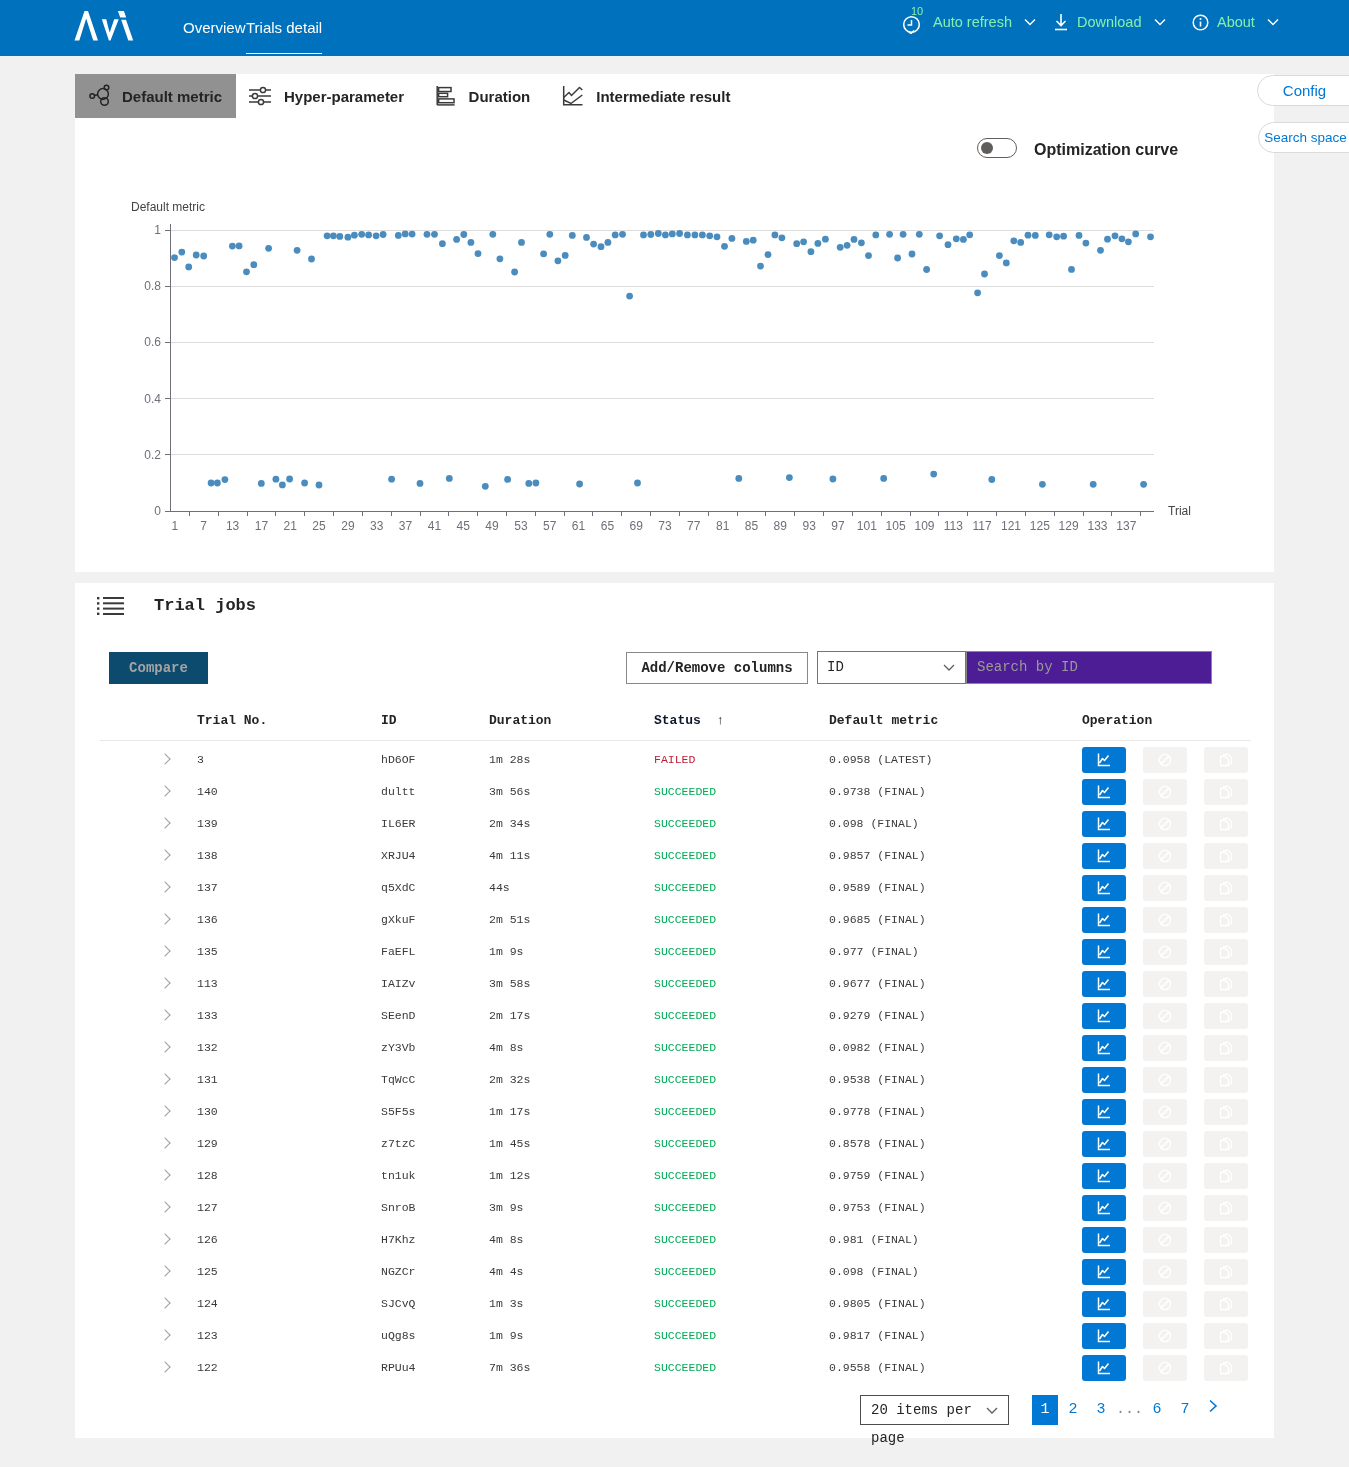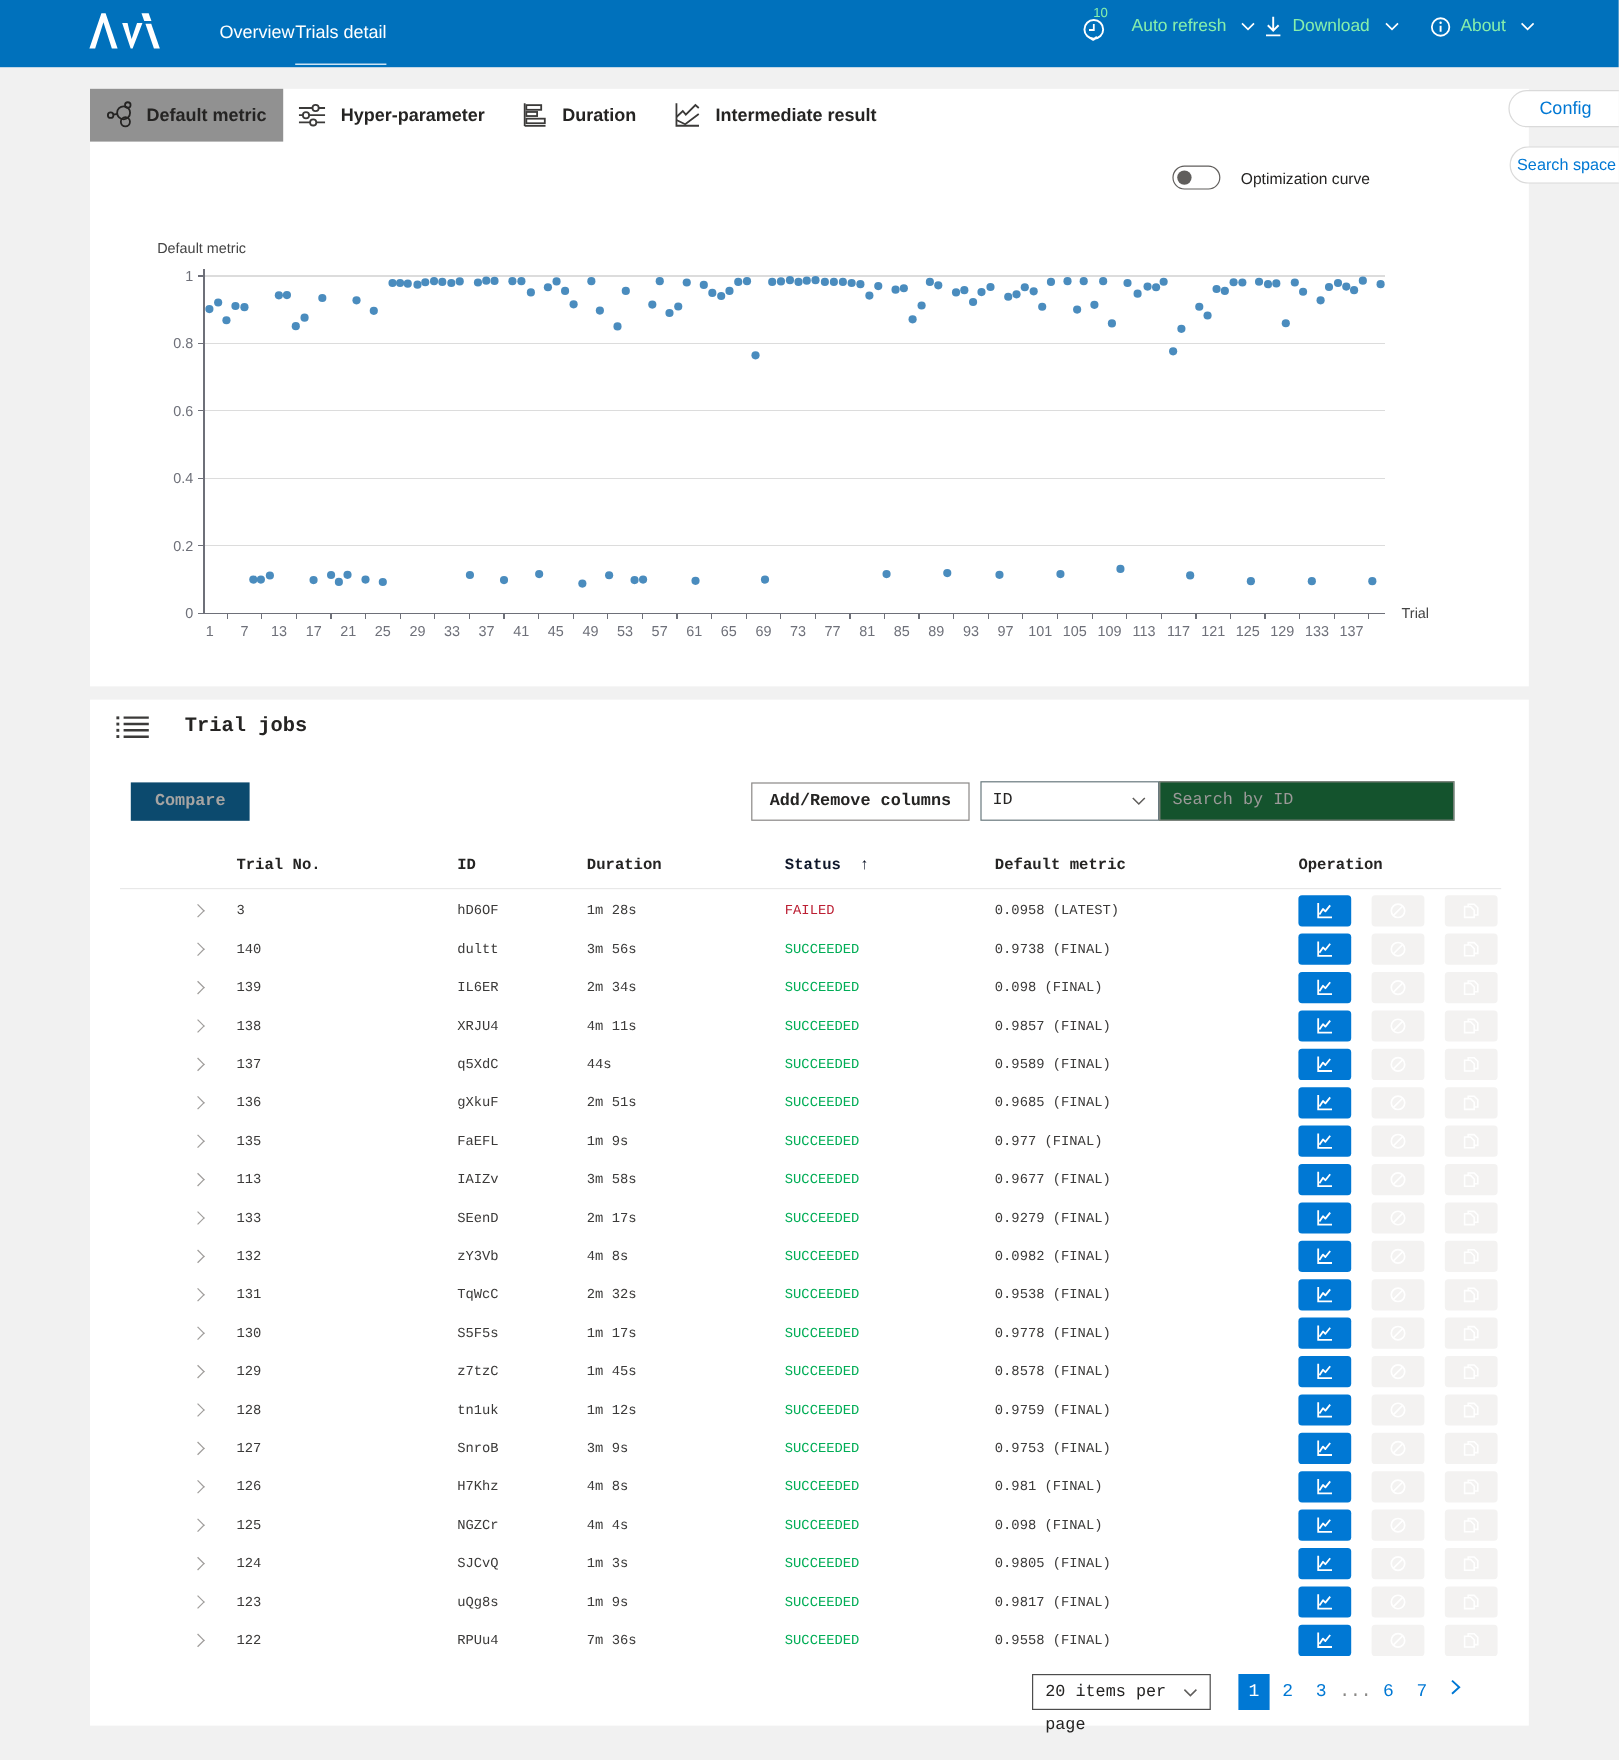--- a/index.html
+++ b/index.html
@@ -18,33 +18,33 @@
 #jobspanel  { left:75px; top:583px; width:1199px; height:855px;font-family:Liberation Mono, monospace; }
 
 
 .tabs { position:absolute; left:0; top:0; height:44px; display:flex; }
 .tab { height:44px; display:flex; align-items:center; font-size:15px; font-weight:700; color:#252423; }
 .tab.active { background:#919191; }
 
 
 .toggle { position:absolute; left:902px; top:64px; width:40px; height:20px; border:1px solid #605e5c; border-radius:10px; background:#fff; }
 .toggle .knob { position:absolute; left:3px; top:3px; width:12px; height:12px; border-radius:50%; background:#605e5c; }
-.toglabel { position:absolute; left:959px; top:67px; font-size:13px; font-weight:400; color:#252423; }
+.toglabel { position:absolute; left:959px; top:67px; font-size:16px; font-weight:700; color:#252423; }
 
 
 .pill { position:absolute; background:#fff; border:1px solid #dadada; border-radius:16px 0 0 16px; height:31px; line-height:29px; color:#0078d4; font-size:14px; text-align:center; }
 
 
 .jtitle { position:absolute; left:79px; top:13px; font-size:17px; font-weight:700; color:#252423; }
 .btn { position:absolute; height:32px; font-size:14px; font-weight:700; display:flex; align-items:center; justify-content:center; }
 .compare { left:34px; top:69px; width:99px; background:#0c4a6e; color:#a6a4a2; }
 .addrem { left:551px; top:69px; width:182px; background:#fff; border:1px solid #8a8886; color:#252423; }
 .combo { position:absolute; left:742px; top:68px; width:149px; height:33px; border:1px solid #69797e; background:#fff; font-size:14px; color:#252423; line-height:31px; padding-left:9px; }
 .combo .cv { position:absolute; right:10px; top:12px; }
-.searchbox { position:absolute; left:891px; top:68px; width:246px; height:33px; border:1px solid #8a8886; background:#14532d; font-size:14px; color:#9b9998; line-height:31px; padding-left:10px; }
+.searchbox { position:absolute; left:891px; top:68px; width:246px; height:33px; border:1px solid #8a8886; background:#4c1d95; font-size:14px; color:#9b9998; line-height:31px; padding-left:10px; }
 
 
 .thead { position:absolute; left:25px; top:126px; width:1151px; height:32px; border-bottom:1px solid #e8e8e8; font-size:13px; font-weight:700; color:#252423; }
 .thead > div { height:24px !important; line-height:24px !important; }
 .thead > div, .trow > div { position:absolute; top:0; height:32px; line-height:32px; white-space:nowrap; }
 .tbody { position:absolute; left:25px; top:161px; width:1151px; }
 .trow { position:relative; height:32px; font-size:11.5px; color:#3b3a39; }
 .c-exp { left:60px; width:20px; }
 .c-no  { left:97px; }
 .c-id  { left:281px; }
@@ -79,21 +79,21 @@
   <div class="nav" style="left:159px;margin-left:24px;">Overview</div>
   <div class="nav" style="left:246px;"><span class="active-underline">Trials detail</span></div>
 
   <div class="hitem" style="left:902px;">
     <span class="abs" style="left:9px; top:5px; font-size:11px;">10</span>
     <svg width="19" height="19" viewBox="0 0 19 19" style="margin-top:4px;">
         <circle cx="9.5" cy="9.5" r="7.8" stroke="#fff" stroke-width="1.6" fill="none"></circle>
         <path d="M9.5 5 V10 H5.5" stroke="#fff" stroke-width="1.5" fill="none"></path>
         <path d="M6.5 16.5 L9 18.5 L12 15.5" stroke="#fff" stroke-width="1.6" fill="none"></path>
       </svg>
-    <span style="margin-left:22px;">Auto refresh</span>
+    <span style="margin-left:12px;">Auto refresh</span>
     <svg width="12" height="8" viewBox="0 0 12 8" style="margin-left:12px;">
         <path d="M1 1.5 L6 6.5 L11 1.5" stroke="#fff" stroke-width="1.4" fill="none"></path>
       </svg>
   </div>
   <div class="hitem" style="left:1053px;">
     <svg width="16" height="18" viewBox="0 0 16 18">
         <path d="M8 1 V12 M3.5 8 L8 12.5 L12.5 8" stroke="#fff" stroke-width="1.6" fill="none"></path>
         <path d="M2 16.5 H14" stroke="#fff" stroke-width="1.6"></path>
       </svg>
     <span style="margin-left:8px;">Download</span>

